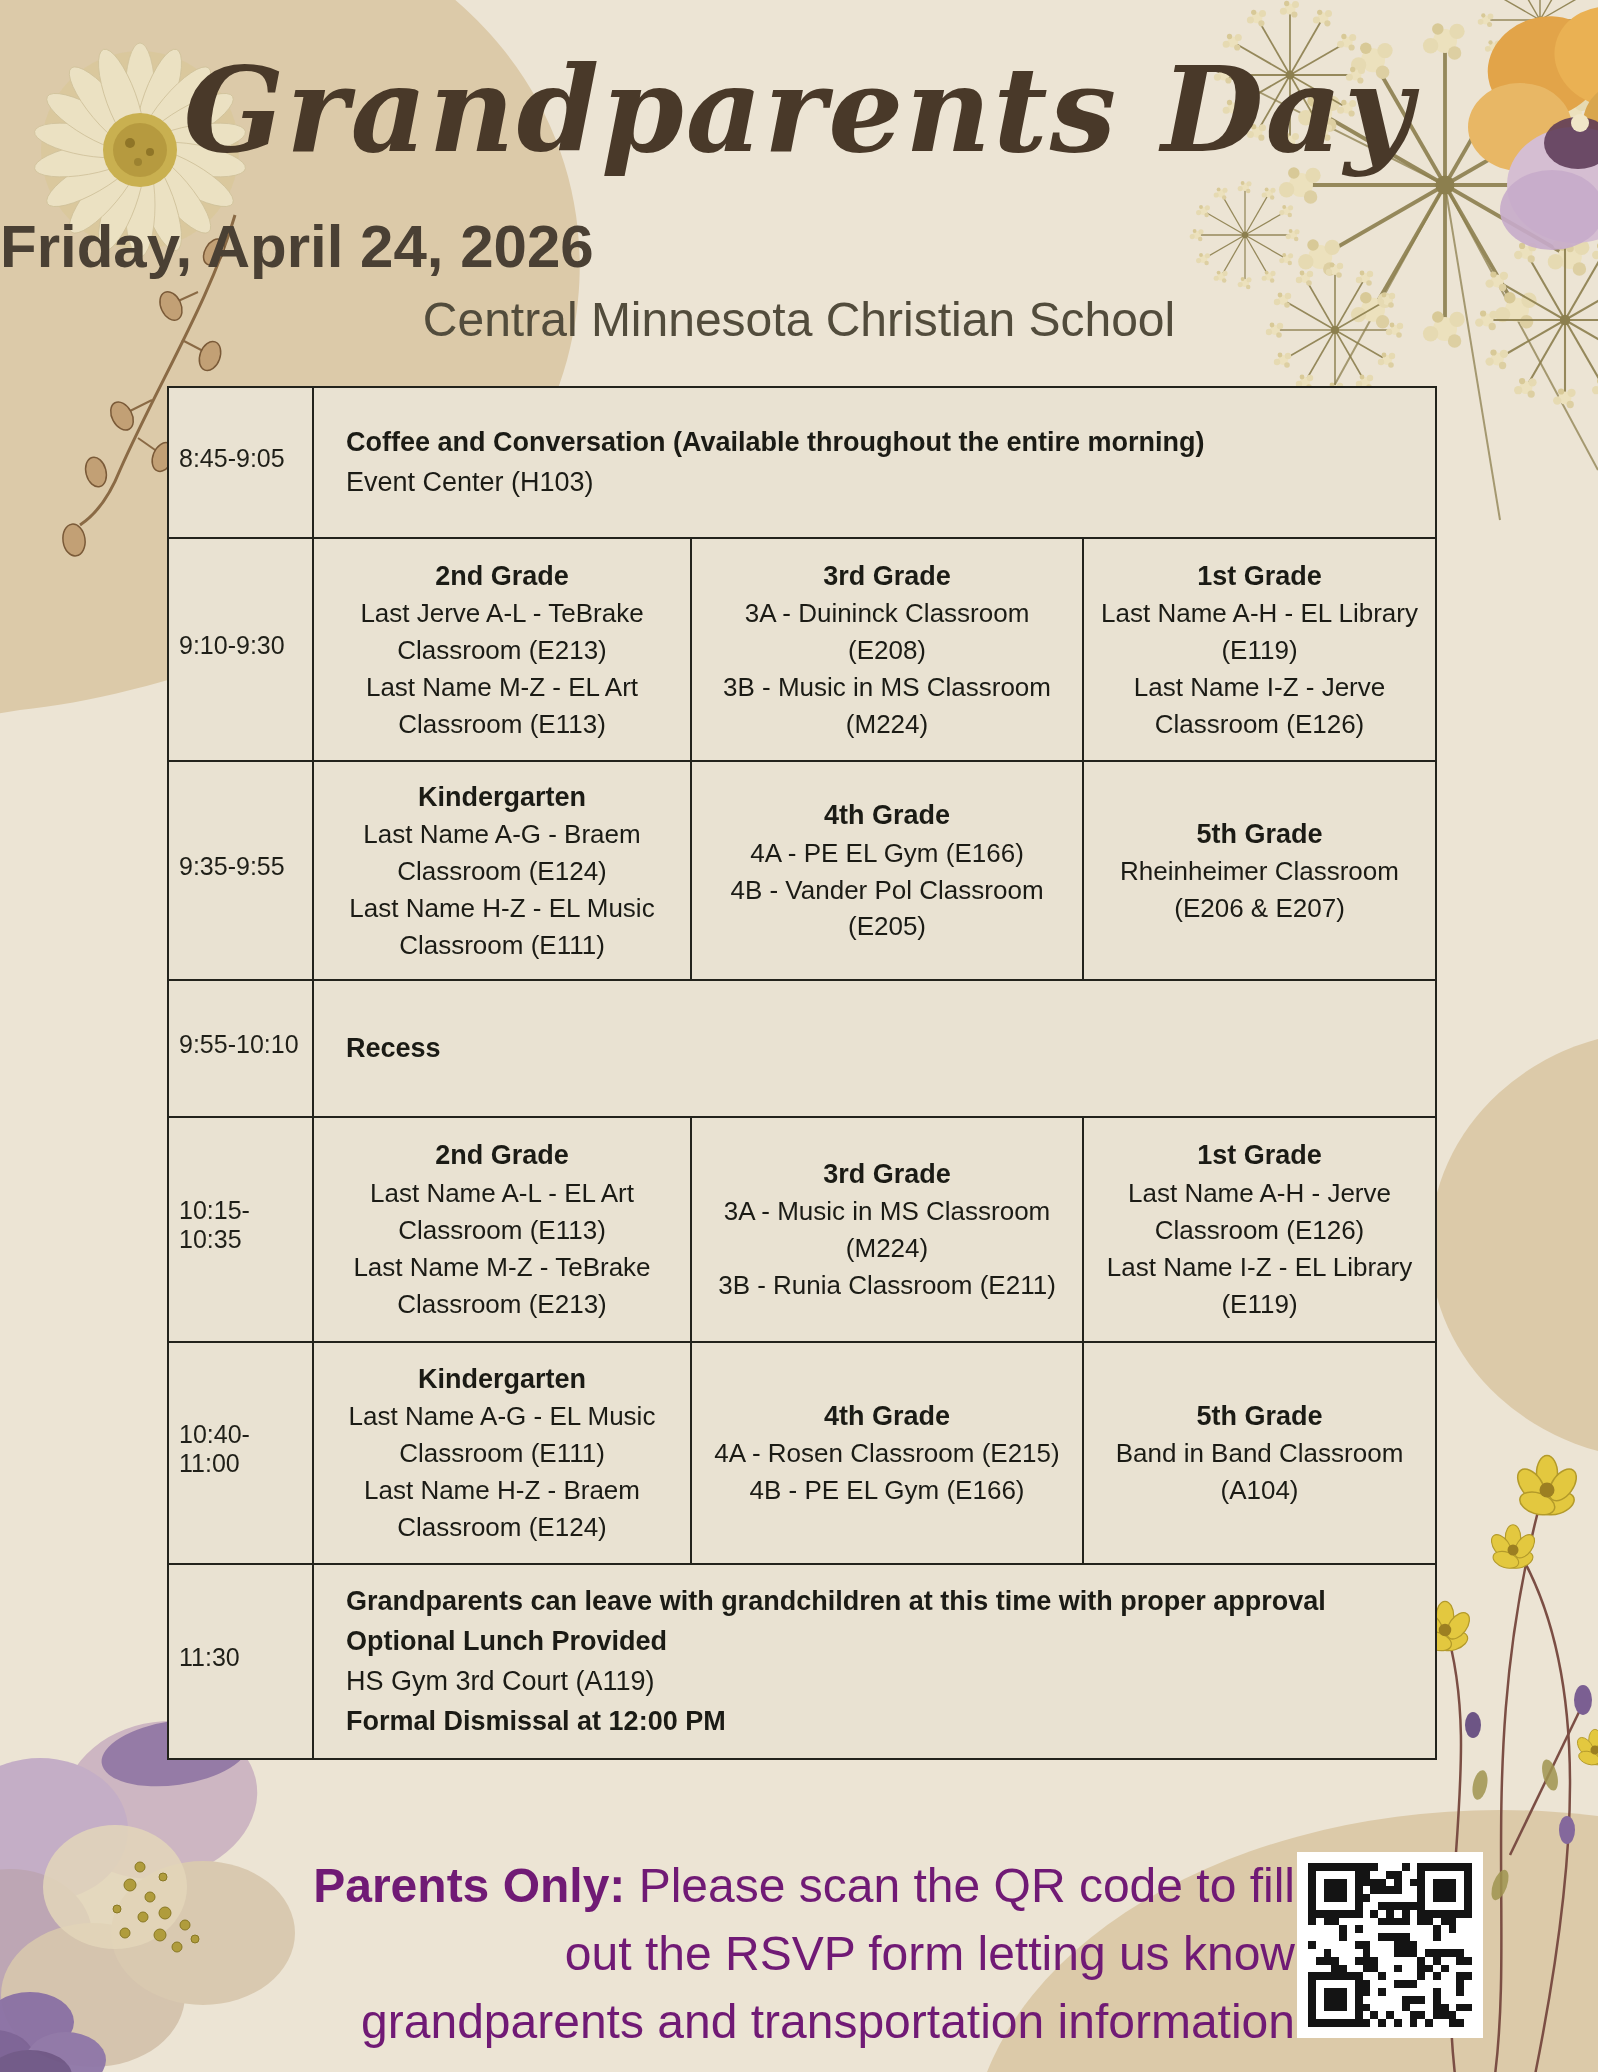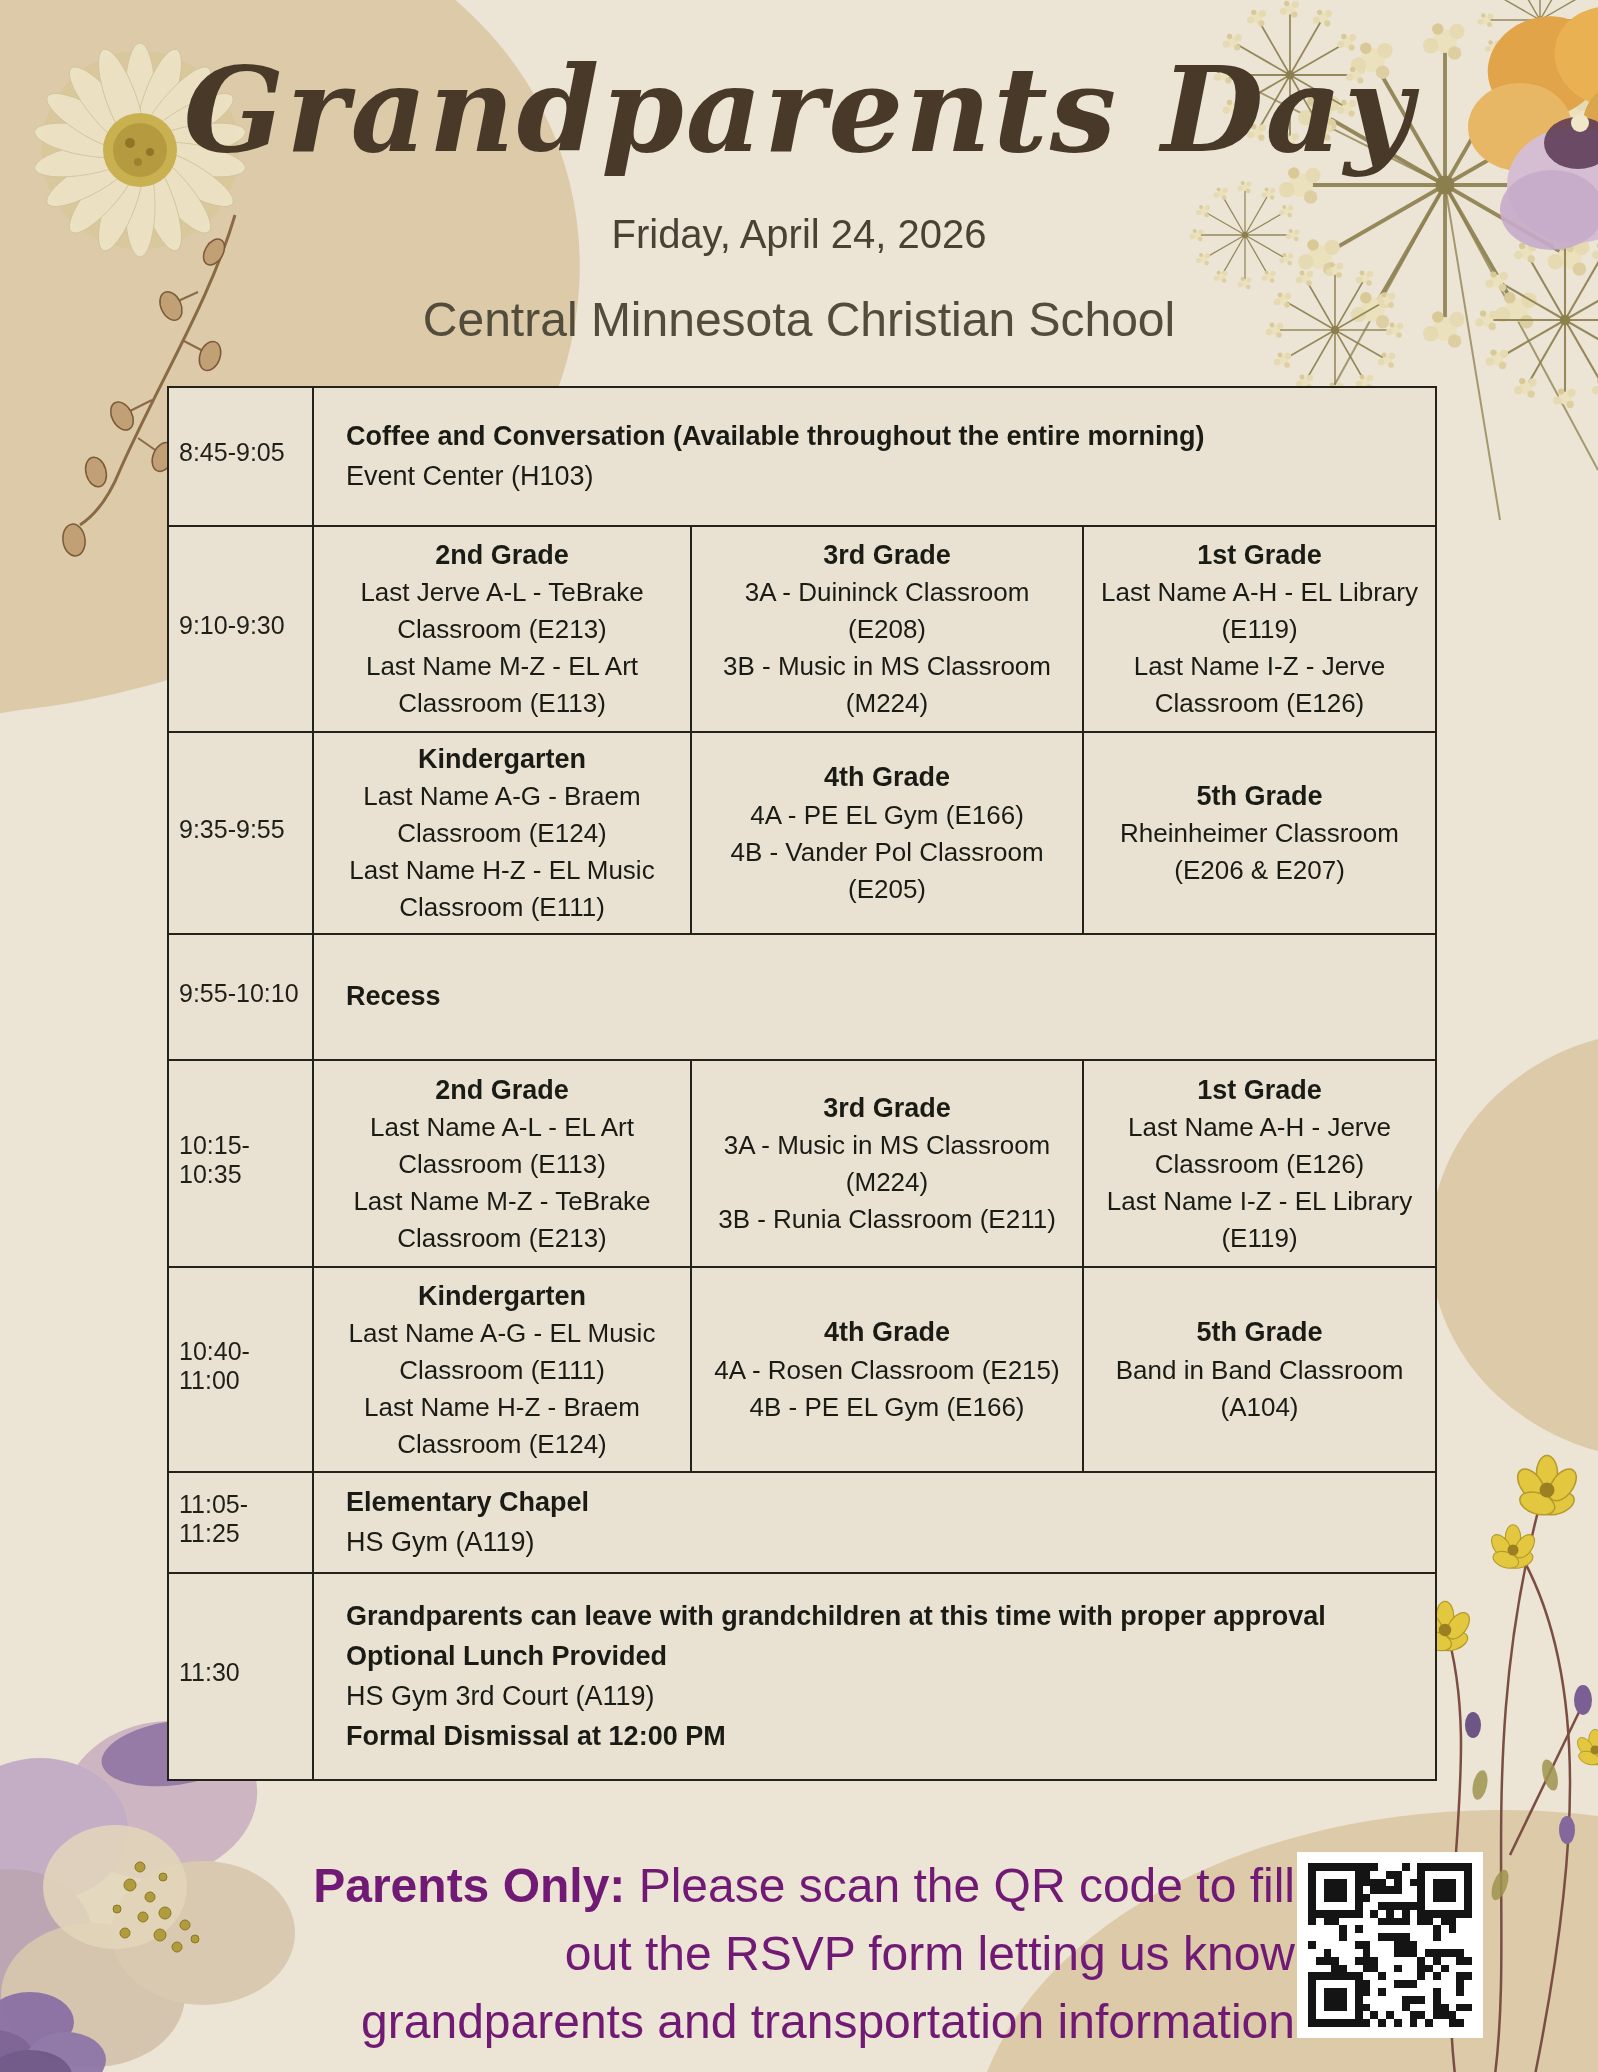--- a/index.html
+++ b/index.html
@@ -4,22 +4,22 @@
 <style>
   html,body{margin:0;padding:0;}
   .page{position:relative;width:1598px;height:2072px;background:#ece4d4;overflow:hidden;
         font-family:"Liberation Sans",sans-serif;color:#1b1b15;}
   .decor{position:absolute;left:0;top:0;z-index:1;pointer-events:none;}
   .content{position:absolute;inset:0;z-index:2;}
 
   .title{position:absolute;left:0;top:40px;width:100%;text-align:center;
          font-family:"DejaVu Serif",serif;font-style:italic;font-weight:600;
          font-size:118px;color:#493929;letter-spacing:2px;}
-  .date{position:absolute;left:0;top:212px;width:100%;text-align:center;
-        font-size:40px;color:#4a4034;font-weight:400;}
+  .date{position:absolute;left:0;top:212px;width:100%;
+        font-size:60px;color:#4a4034;font-weight:700;}
   .school{position:absolute;left:0;top:292px;width:100%;text-align:center;
         font-size:48px;color:#524c3c;font-weight:400;}
 
   .schedwrap{position:absolute;left:167px;top:386px;width:1268px;height:1374px;}
   table.sched{width:100%;height:100%;border-collapse:collapse;table-layout:fixed;
         background:#e9e2d2;}
   table.sched td{border:2px solid #23231c;vertical-align:middle;}
   .sched tr:nth-child(1){height:139px}
   .sched tr:nth-child(2){height:206px}
   .sched tr:nth-child(3){height:202px}
@@ -343,29 +343,20 @@
             <div class="gi">4A - Rosen Classroom (E215)</div>
             <div class="gi">4B - PE EL Gym (E166)</div>
           </td>
           <td class="gcell">
             <div class="gh">5th Grade</div>
             <div class="gi">Band in Band Classroom (A104)</div>
           </td>
         </tr>
         <tr>
           <td class="tcell">
-                <div>11:05-11:25</div>
-              </td>
-          <td class="fcell" colspan="3">
-            <div class="fl b">Elementary Chapel</div>
-            <div class="fl">HS Gym (A119)</div>
-          </td>
-        </tr>
-        <tr>
-          <td class="tcell">
                 <div>11:30</div>
               </td>
           <td class="fcell" colspan="3">
             <div class="fl b">Grandparents can leave with grandchildren at this time with proper approval</div>
             <div class="fl b">Optional Lunch Provided</div>
             <div class="fl">HS Gym 3rd Court (A119)</div>
             <div class="fl b">Formal Dismissal at 12:00 PM</div>
           </td>
         </tr>
         </tbody>

